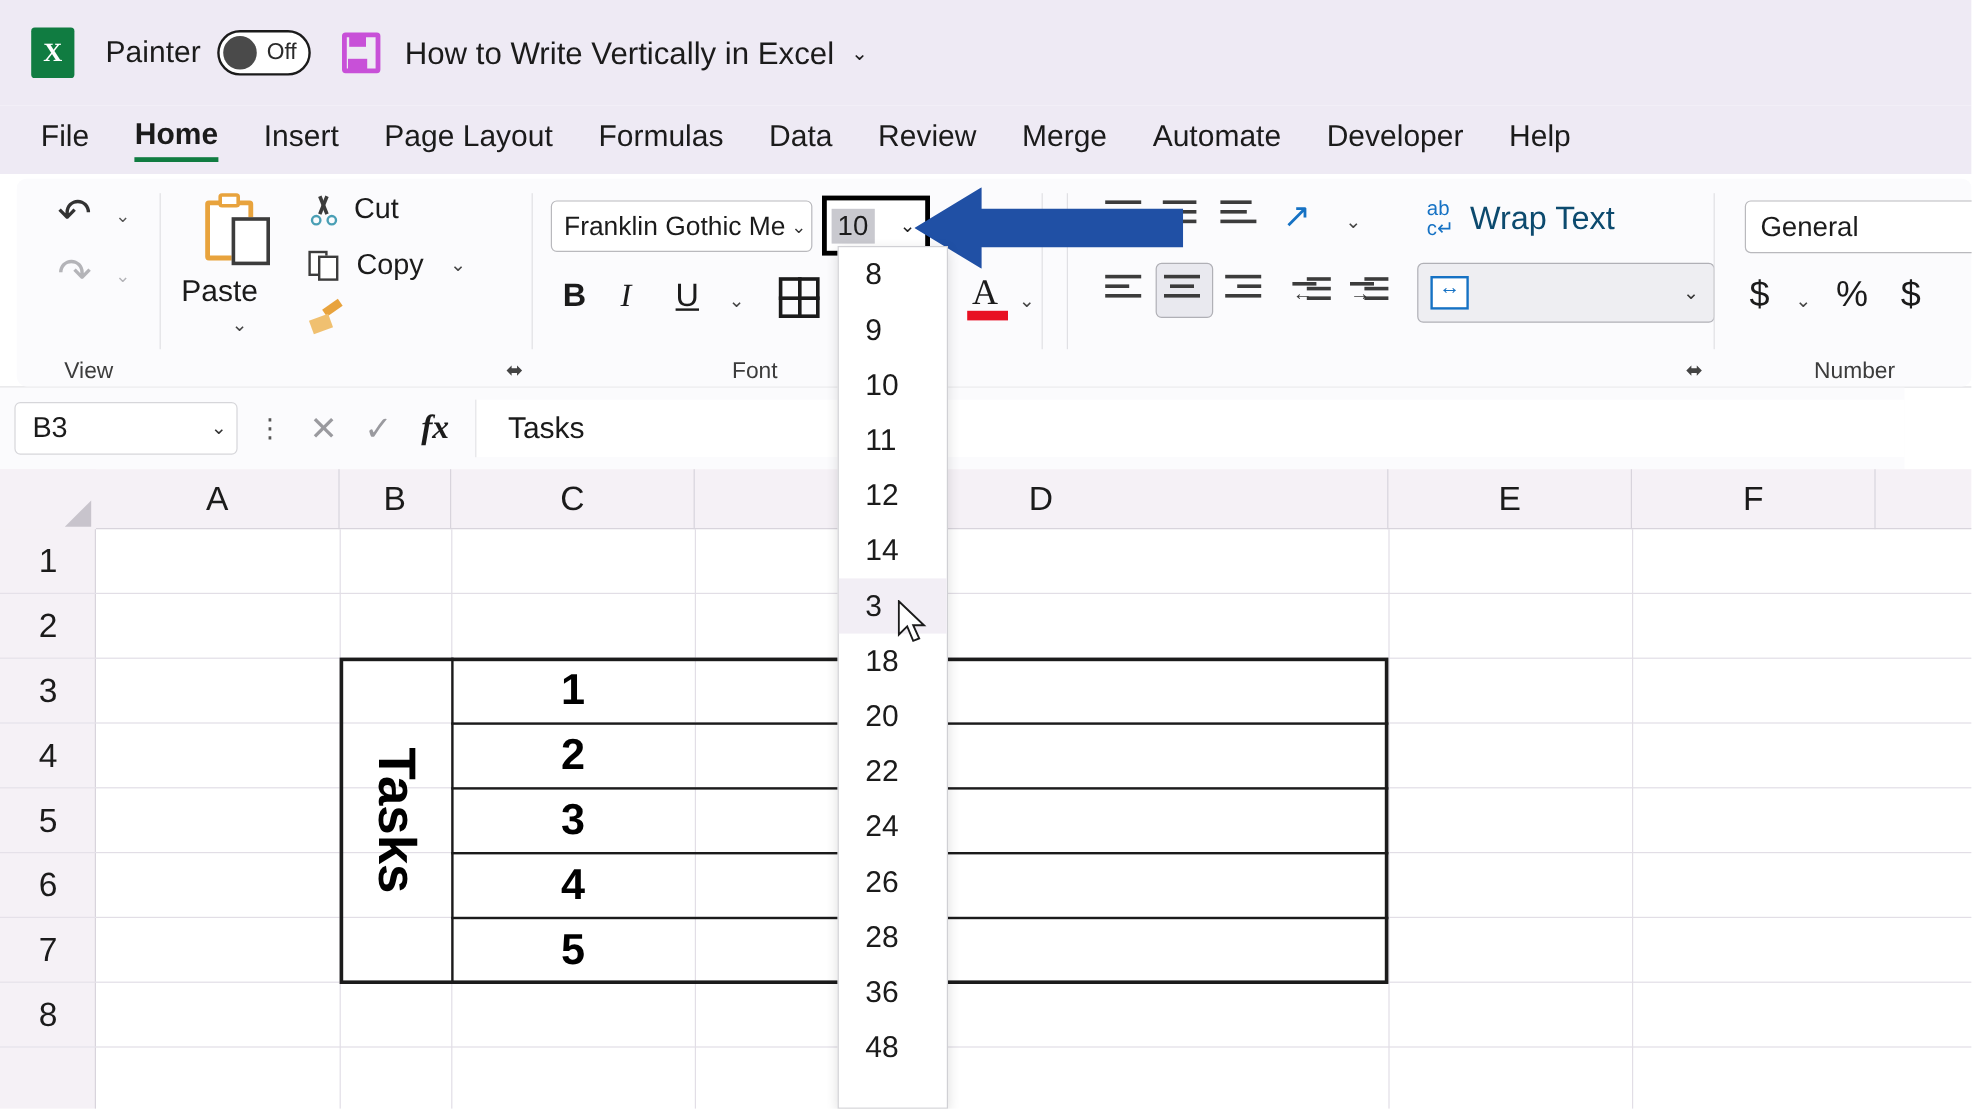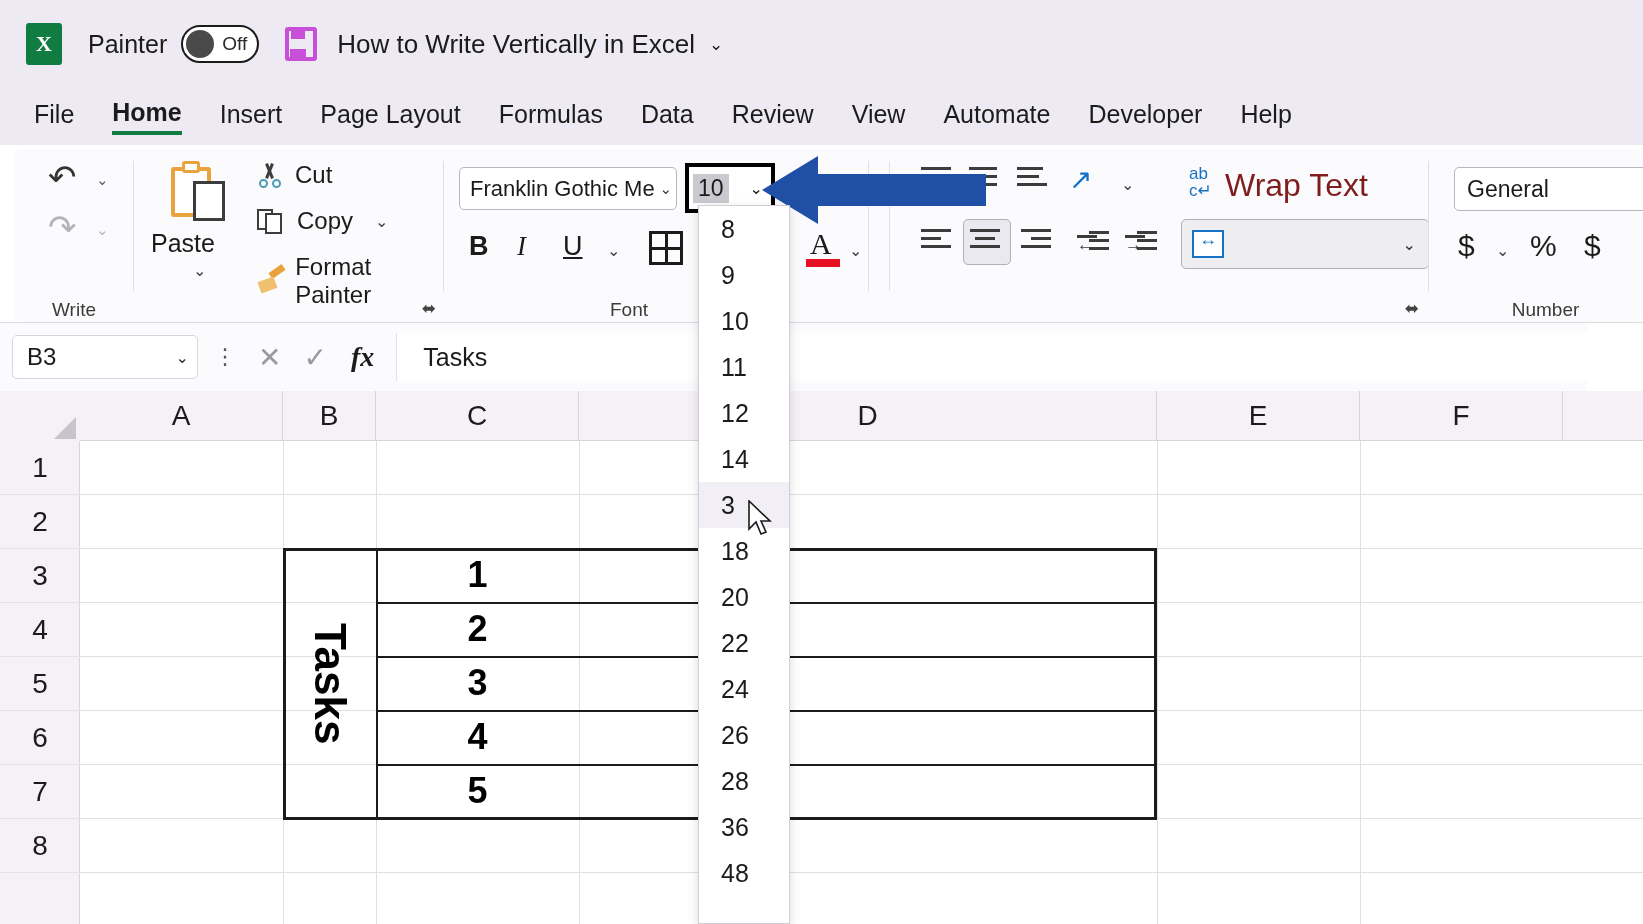--- a/index.html
+++ b/index.html
@@ -224,21 +224,21 @@
   }
   .orient-ico {
     position: absolute; left: 180px; top: 14px; width: 44px; height: 40px;
     color: #1672c4; font-size: 28px;
   }
   .wrap-ico {
     position: absolute; left: 300px; top: 16px;
     font-size: 17px; color: #1672c4; line-height: 1.0;
   }
   .wrap-label {
-    position: absolute; left: 336px; top: 18px; font-size: 32px; color: #7f1d1d;
+    position: absolute; left: 336px; top: 18px; font-size: 27px; color: #0c4a6e;
   }
   .merge-btn {
     position: absolute; left: 292px; top: 70px; width: 248px; height: 50px;
     border: 1px solid #b0b0b6; border-radius: 5px; background: #eeeef2;
     display: flex; align-items: center; padding-left: 10px;
   }
   .merge-ico {
     width: 32px; height: 28px; border: 2px solid #1672c4;
     position: relative; background: #fff; margin-right: 12px;
   }
@@ -382,35 +382,35 @@
   </div>
 
   <div class="tabbar">
     <div class="tab">File</div>
     <div class="tab active">Home</div>
     <div class="tab">Insert</div>
     <div class="tab">Page Layout</div>
     <div class="tab">Formulas</div>
     <div class="tab">Data</div>
     <div class="tab">Review</div>
-    <div class="tab">View</div>
+    <div class="tab">Merge</div>
     <div class="tab">Automate</div>
     <div class="tab">Developer</div>
     <div class="tab">Help</div>
   </div>
 
   <div class="ribbon">
     <div class="ribbon-inner">
 
       <div class="grp undo-grp">
         <div class="arrow-btn" style="left:34px; top:8px;">↶</div>
         <div class="arrow-caret" style="left:82px; top:22px;">⌄</div>
         <div class="arrow-btn" style="left:34px; top:58px; color:#b4b4b8;">↷</div>
         <div class="arrow-caret" style="left:82px; top:72px; color:#b4b4b8;">⌄</div>
-        <div class="grp-label">Write</div>
+        <div class="grp-label">View</div>
         <div class="grp-sep" style="right:0;"></div>
       </div>
 
       <div class="grp clip-grp">
         <div class="paste-icon">
           <div class="board"></div>
           <div class="clipTop"></div>
           <div class="sheet"></div>
         </div>
         <div class="paste-label">Paste</div>
@@ -429,21 +429,20 @@
               <span class="f"></span>
             </span>
           <span>Copy</span>
           <span style="margin-left:22px;font-size:16px;color:#444;">⌄</span>
         </div>
         <div class="clip-item" style="left:118px; top:104px;">
           <span class="brush-ico">
               <span class="h"></span>
               <span class="t"></span>
             </span>
-          <span>Format Painter</span>
         </div>
         <div class="dialog-launcher" style="right:8px;">⬌</div>
         <div class="grp-sep" style="right:0;"></div>
       </div>
 
       <div class="grp font-grp">
         <div class="fontname-box">
           <span>Franklin Gothic Me</span>
           <span class="cv">⌄</span>
         </div>

